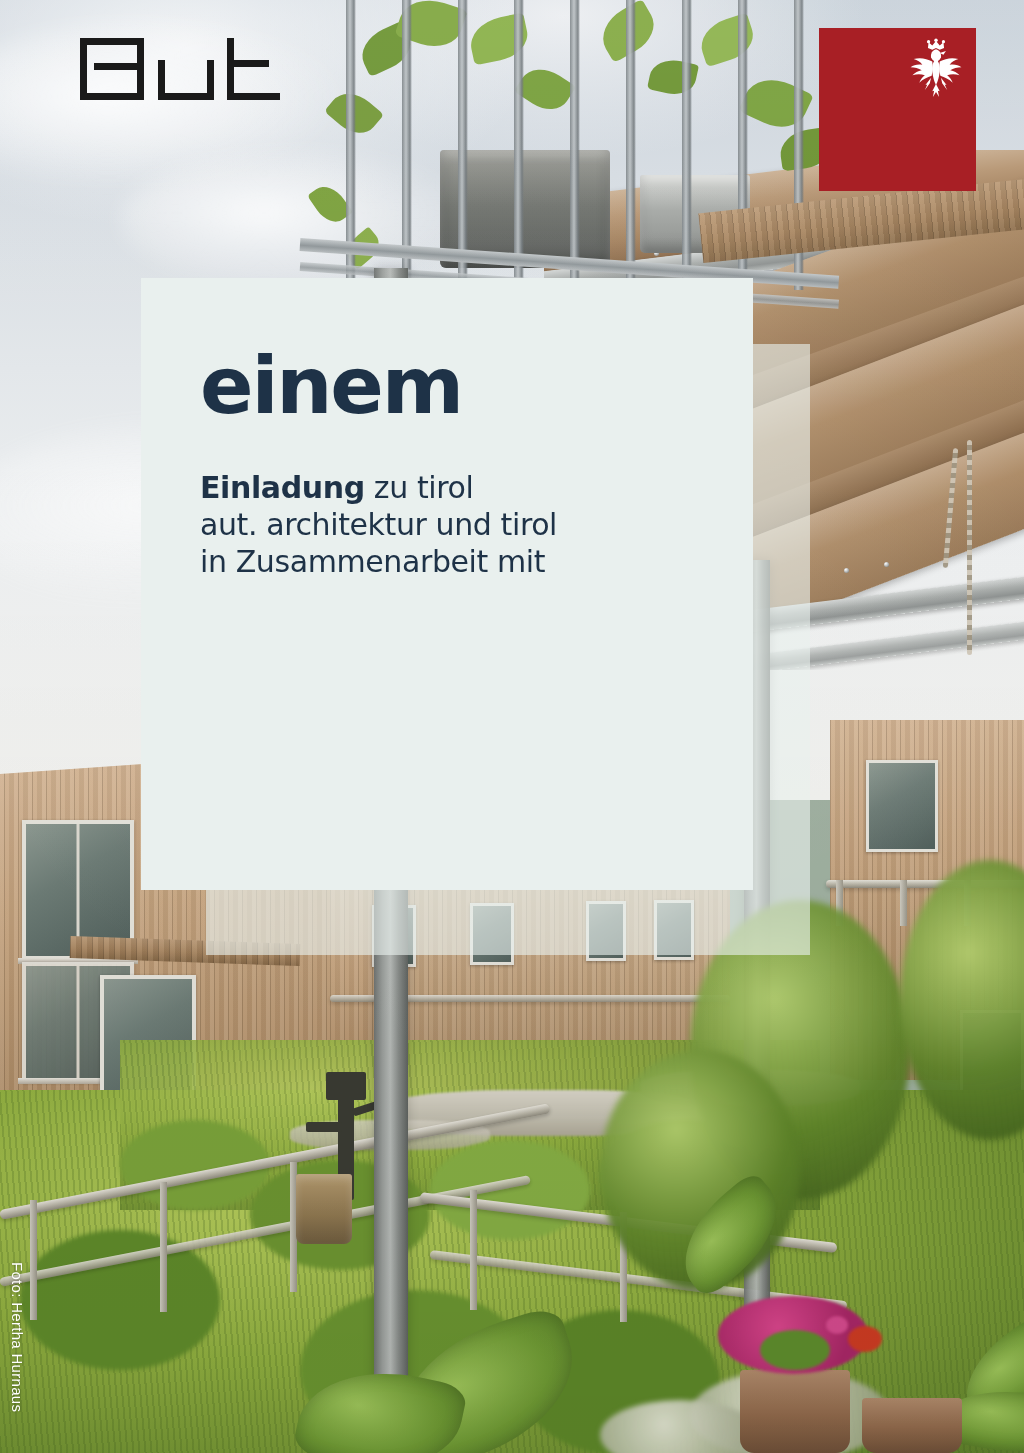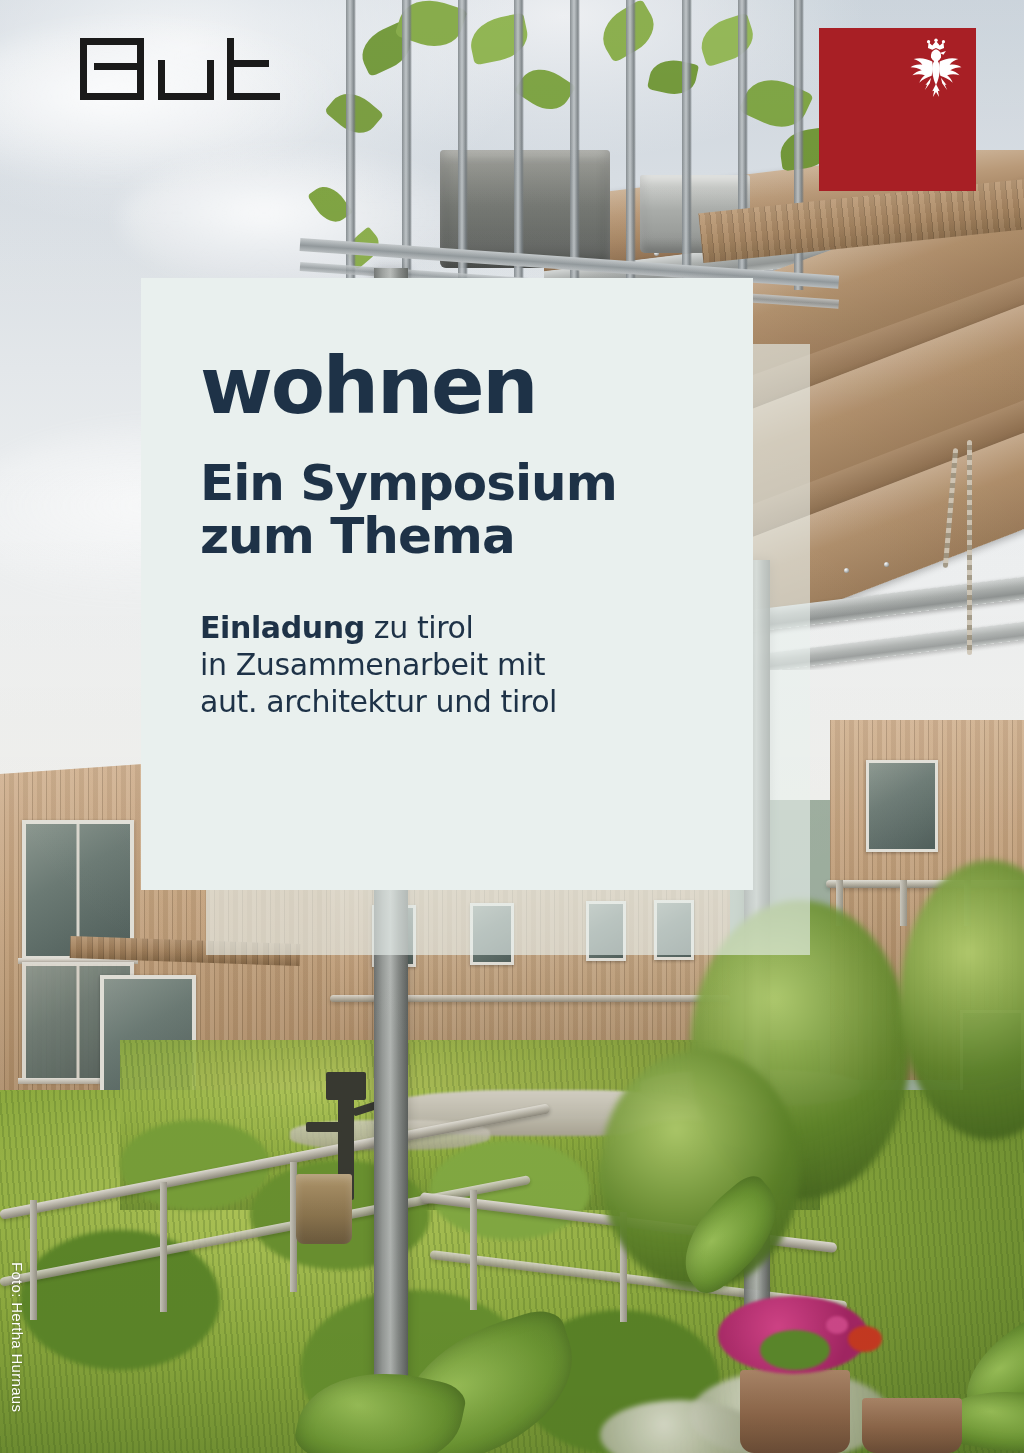--- a/index.html
+++ b/index.html
@@ -399,30 +399,26 @@
     <div class="flower" style="left:826px;top:1316px;width:22px;height:18px;background:#d44a8d;"></div>
 
     <div class="grade"></div>
   </div>
 
   <div class="panelGhost"></div>
   <div class="panelMain"></div>
 
   <div class="copy">
     <div class="h1">
-      <div>wohnen</div>
-    </div>
-    <div class="h2">
-      <div>Ein Symposium</div>
-      <div>zum Thema</div>
+      <div>einem</div>
     </div>
     <div class="body">
       <div><b>Einladung</b><span> zu tirol</span></div>
+      <div>aut. architektur und tirol</div>
       <div>in Zusammenarbeit mit</div>
-      <div>aut. architektur und tirol</div>
     </div>
   </div>
 
   <div class="autLogo" title="aut">
     <svg viewBox="0 0 200 62" width="200" height="62" aria-hidden="true">
       <g fill="#1a1a1a">
 
         <rect x="0" y="0" width="64" height="7"></rect>
         <rect x="0" y="0" width="7" height="62"></rect>
         <rect x="0" y="55" width="64" height="7"></rect>

